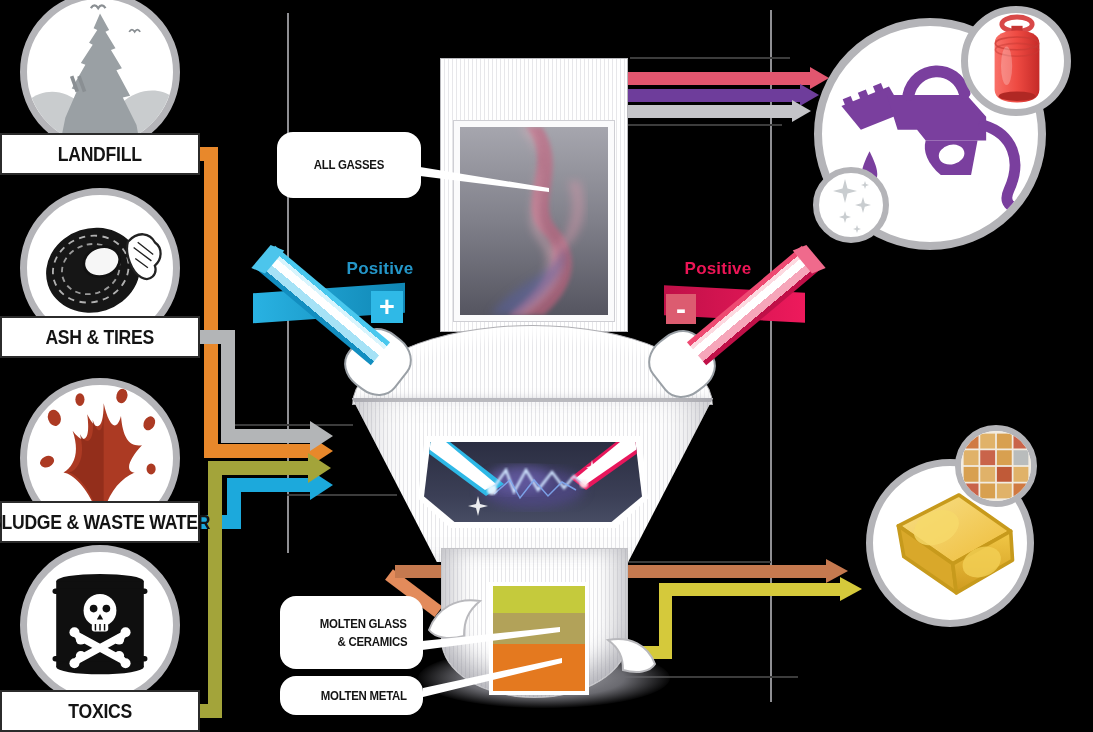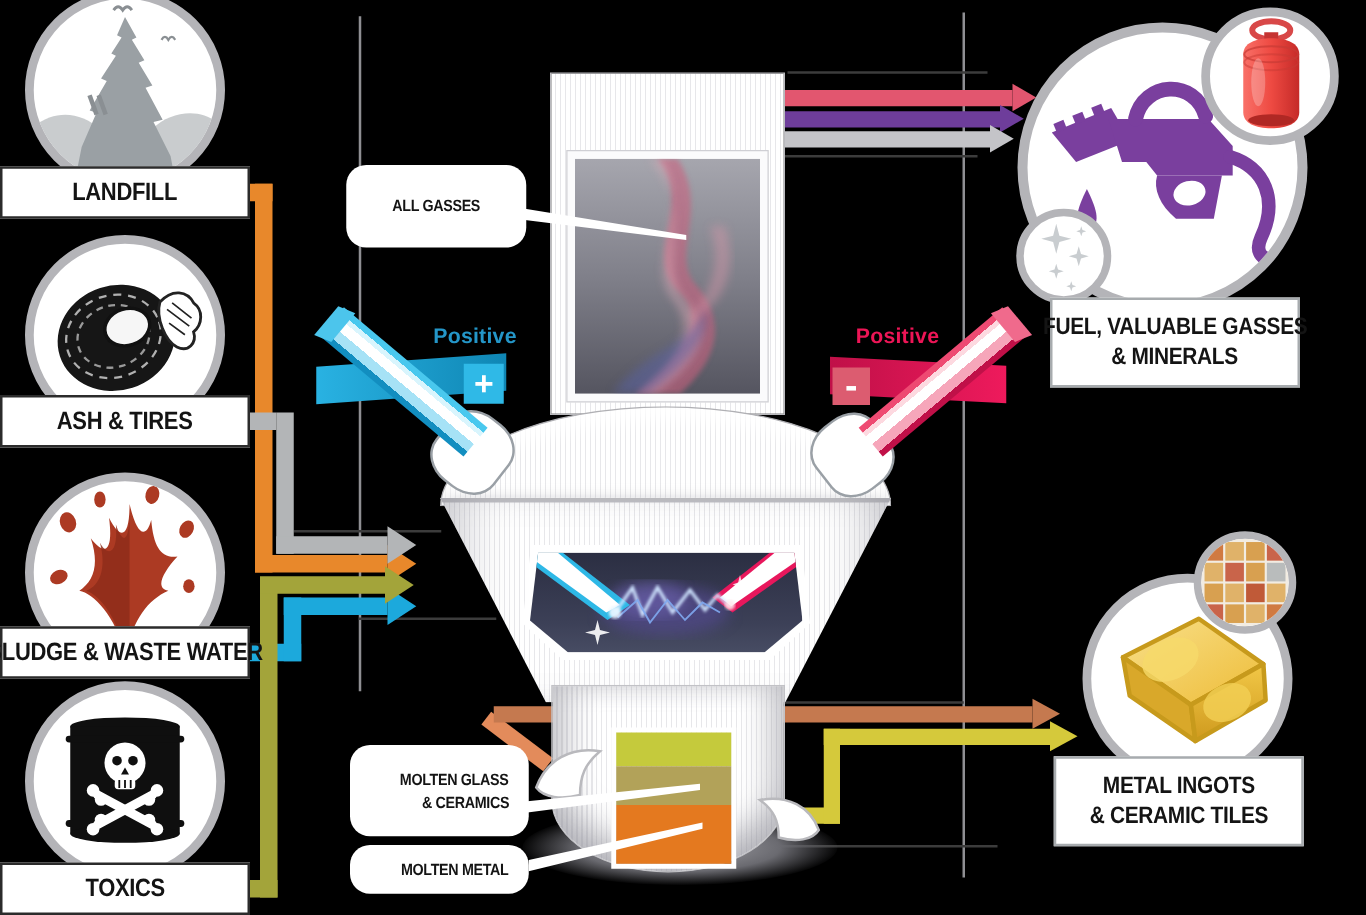--- a/index.html
+++ b/index.html
@@ -387,28 +387,20 @@
   <div class="lbox" style="left:0;top:133px">
     <span class="cond">LANDFILL</span>
     </div>
   <div class="lbox" style="left:0;top:501px">
     <span class="cond">SLUDGE &amp; WASTE WATER</span>
     </div>
   <div class="lbox" style="left:0;top:690px">
     <span class="cond">TOXICS</span>
     </div>
 
-  <div class="rbox" style="left:840px;top:238px">
-    <div><span class="cond">FUEL, VALUABLE GASSES</span></div>
-    <div><span class="cond">&amp; MINERALS</span></div>
-  </div>
-  <div class="rbox" style="left:843px;top:605px">
-    <div><span class="cond">METAL INGOTS</span></div>
-    <div><span class="cond">&amp; CERAMIC TILES</span></div>
-  </div>
 
   <div class="callout center" style="left:277px;top:132px;width:144px;height:66px">
     <div class="ln"><span class="cond">ALL GASSES</span></div>
   </div>
   <div class="callout right" style="left:280px;top:596px;width:143px;height:73px">
     <div class="ln"><span class="cond" style="transform-origin:right center">MOLTEN GLASS</span></div>
     <div class="ln"><span class="cond" style="transform-origin:right center">&amp; CERAMICS</span></div>
   </div>
   <div class="callout right" style="left:280px;top:676px;width:143px;height:39px">
     <div class="ln"><span class="cond" style="transform-origin:right center">MOLTEN METAL</span></div>

